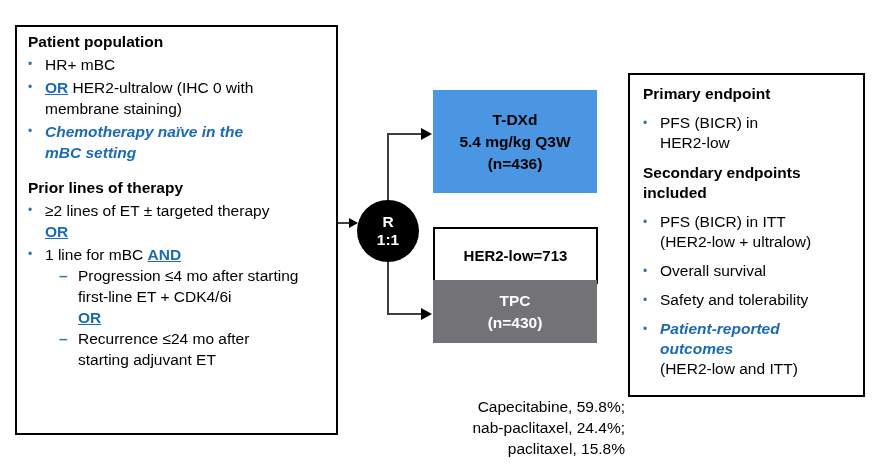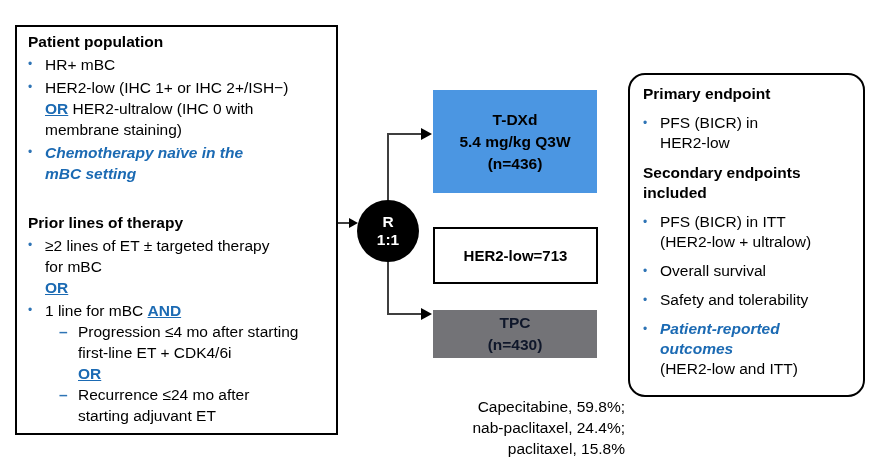--- a/index.html
+++ b/index.html
@@ -6,24 +6,24 @@
   * { margin:0; padding:0; box-sizing:border-box; }
   body { background:#ffffff; font-family:"Liberation Sans", sans-serif; }
   .canvas {
     position:relative; width:875px; height:465px; background:#ffffff;
     color:#000; font-size:15.5px; overflow:hidden;
   }
   .panel {
     position:absolute; border:2px solid #000; background:#fff; padding:4px 8px;
   }
   .left-panel  { left:15px;  top:25px; width:323px; height:410px; }
-  .right-panel { left:628px; top:73px; width:237px; height:324px; padding:9px 10px;border-radius:17px; }
+  .right-panel { left:628px; top:73px; width:237px; height:324px; padding:9px 10px; }
 
   .panel-title { font-weight:bold; line-height:21px; margin-left:3px; }
-  .section-gap { margin-top:28px; }
+  .section-gap { margin-top:14px; }
 
   .bullet-row { display:flex; margin-top:2px; padding-left:3px; }
   .dot { width:17px; flex:0 0 17px; color:#2e74b5; font-size:12px; line-height:21px; }
   .bullet-text { line-height:21px; }
   .line { white-space:nowrap; line-height:21px; }
 
   .rp .line, .rp .bullet-text, .rp .dot, .rp .panel-title { line-height:20px; }
   .rp .bullet-row { margin-top:9px; }
 
   .dash-row { display:flex; margin-left:14px; }
@@ -47,21 +47,21 @@
     position:absolute; left:357px; top:200px; width:62px; height:62px;
     border-radius:50%; background:#000; color:#fff; font-weight:bold;
     display:flex; flex-direction:column; align-items:center; justify-content:center;
     line-height:18px; font-size:15.5px;
   }
   .arm-box {
     position:absolute; display:flex; flex-direction:column; align-items:center;
     justify-content:center; text-align:center; font-weight:bold; line-height:22px;
   }
   .tdxd-box { left:433px; top:90px;  width:164px; height:103px; background:#4b96e2; color:#000; }
-  .tpc-box  { left:433px; top:280px; width:164px; height:48px;  background:#737377; color:#0f172a;margin-top:30px; }
+  .tpc-box  { left:433px; top:280px; width:164px; height:63px;  background:#737377; color:#ffffff; }
   .count-box {
     position:absolute; left:433px; top:203px; width:165px; height:57px;
     background:#fff; border:2px solid #000; display:flex; flex-direction:column;
     align-items:center; justify-content:center; font-weight:bold; line-height:20px;
     font-size:15px; text-align:center;margin-top:24px;
   }
   .tpc-note {
     position:absolute; left:405px; top:364px; width:220px; text-align:right;
     line-height:21px;
     margin-top:32px;
@@ -78,41 +78,39 @@
     <div class="bullet-row">
       <span class="dot">•</span>
       <div class="bullet-text">
         <div class="line">HR+ mBC</div>
       </div>
     </div>
 
     <div class="bullet-row">
       <span class="dot">•</span>
       <div class="bullet-text">
-        <div class="line">HER2-low (IHC 1+ or IHC 2+/ISH−)</div>
         <div class="line"><span class="or">OR</span><span> HER2-ultralow (IHC 0 with</span></div>
         <div class="line">membrane staining)</div>
       </div>
     </div>
 
     <div class="bullet-row">
       <span class="dot">•</span>
       <div class="bullet-text blue-bold">
         <div class="line">Chemotherapy naïve in the</div>
         <div class="line">mBC setting</div>
       </div>
     </div>
 
     <div class="panel-title section-gap">Prior lines of therapy</div>
 
     <div class="bullet-row">
       <span class="dot">•</span>
       <div class="bullet-text">
         <div class="line">≥2 lines of ET ± targeted therapy</div>
-        <div class="line">for mBC</div>
         <div class="line"><span class="or">OR</span></div>
       </div>
     </div>
 
     <div class="bullet-row">
       <span class="dot">•</span>
       <div class="bullet-text">
         <div class="line"><span>1 line for mBC </span><span class="or">AND</span></div>
         <div class="dash-row">
           <span class="dash-icon">–</span>

